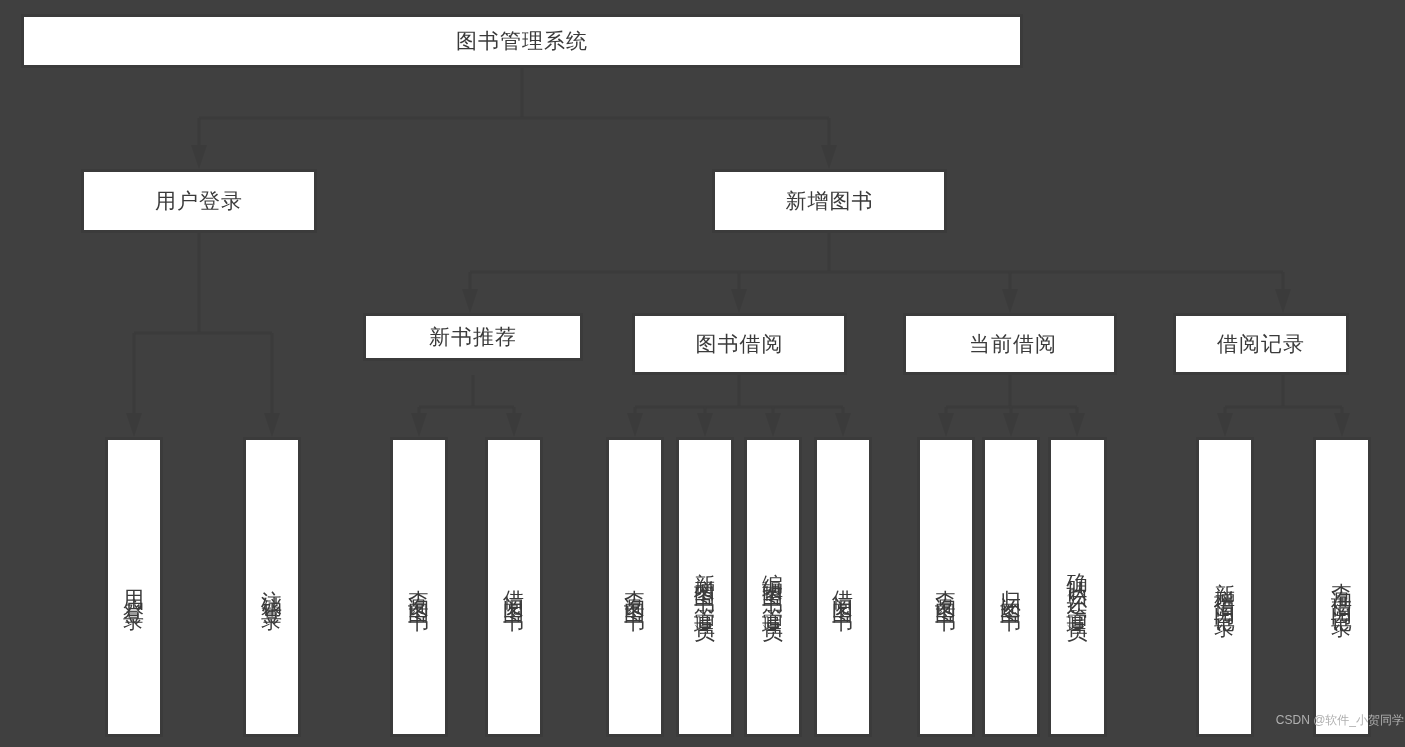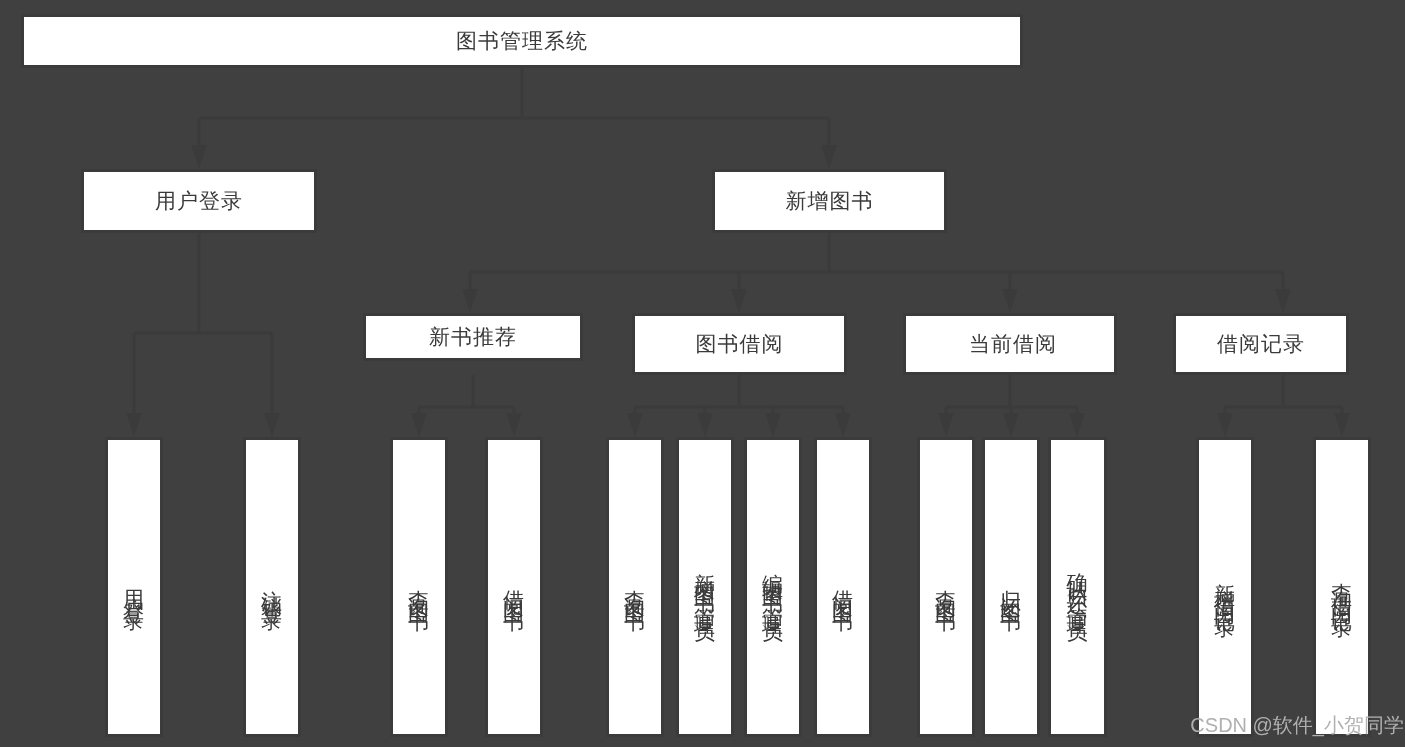--- a/index.html
+++ b/index.html
@@ -50,21 +50,21 @@
     line-height: 1;
     color: #3a3a3a;
     white-space: nowrap;
   }
   .watermark {
     position: absolute;
     left: 1178px;
     top: 712px;
     width: 226px;
     text-align: right;
-    font-size: 20px;
+    font-size: 12px;
     color: #b0b0b0;
     z-index: 5;
     white-space: nowrap;
   }
   line, polyline { stroke: #3b3b3b; stroke-width: 3; fill: none; }
   polygon { fill: #3b3b3b; stroke: none; }
 </style>
 </head>
 <body>
 

